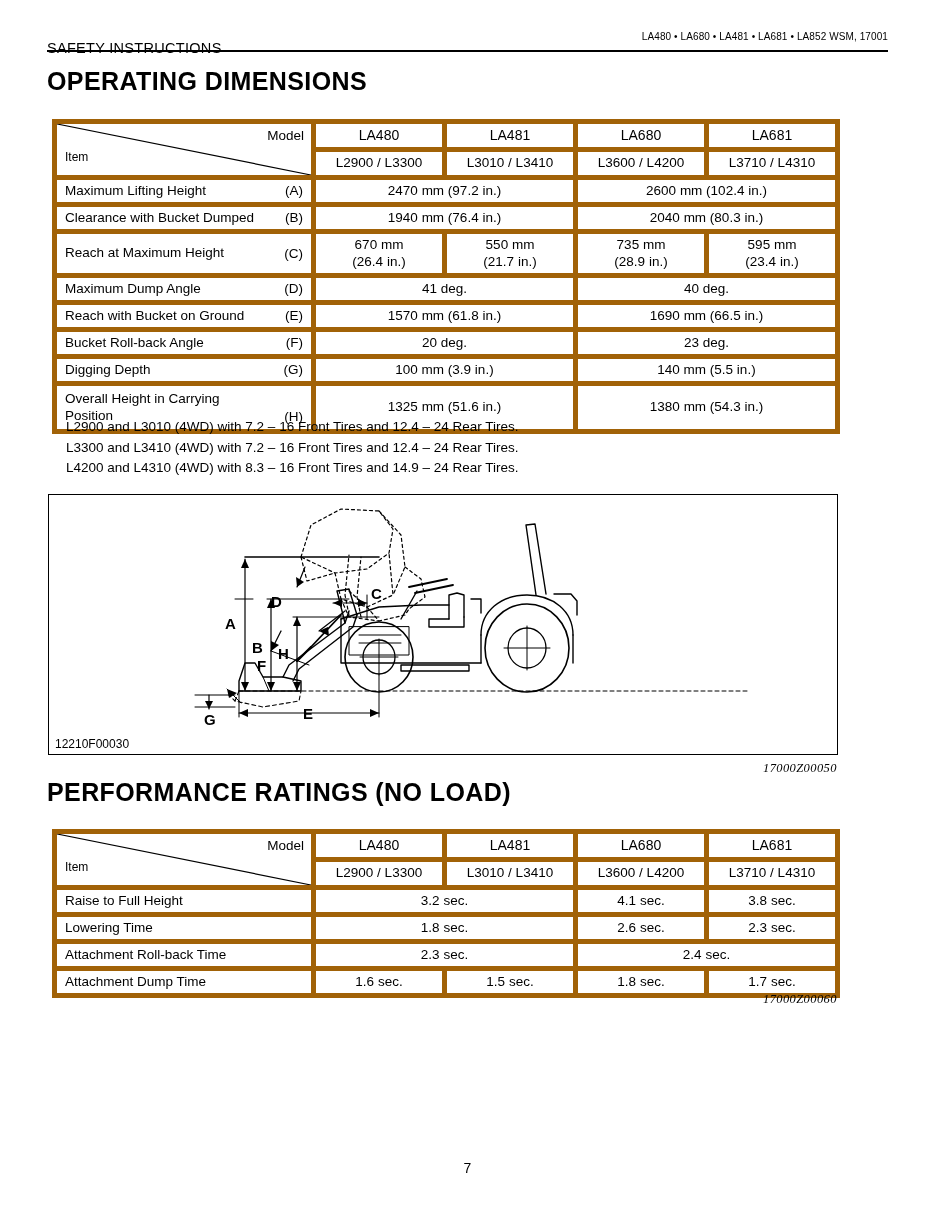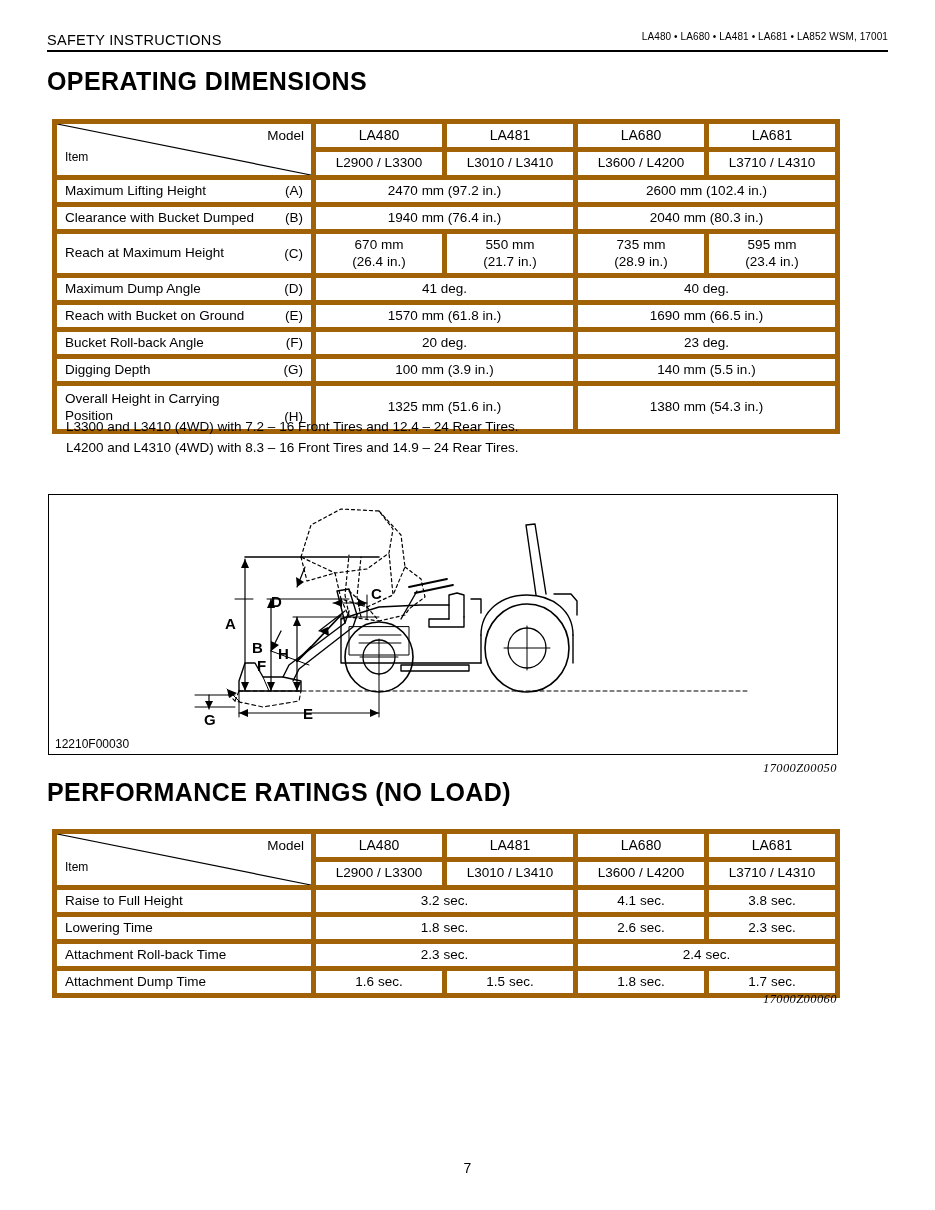--- a/index.html
+++ b/index.html
@@ -22,21 +22,21 @@
     position: absolute;
     left: 47px;
     top: 28px;
     width: 841px;
     height: 24px;
     border-bottom: 2px solid #000;
   }
   .hdr-left {
     position: absolute;
     left: 0;
-    top: 4px;
+    top: 12px;
     font-size: 14.5px;
     letter-spacing: 0.3px;
     white-space: nowrap;
   }
   .hdr-right {
     position: absolute;
     right: 0;
     top: 3px;
     font-size: 10px;
     letter-spacing: 0.1px;
@@ -253,20 +253,21 @@
       <tr class="row-tall">
         <td class="item-cell"><span style="white-space: pre-line;">Overall Height in Carrying
 Position</span><span class="item-letter">(H)</span></td>
         <td colspan="2" style="white-space: pre-line;">1325 mm (51.6 in.)</td>
         <td colspan="2" style="white-space: pre-line;">1380 mm (54.3 in.)</td>
       </tr>
     </tbody>
 </table>
 
 <div class="footnotes" id="dim-footnotes">
+    <div>L2900 and L3010 (4WD) with 7.2 – 16 Front Tires and 12.4 – 24 Rear Tires.</div>
     <div>L3300 and L3410 (4WD) with 7.2 – 16 Front Tires and 12.4 – 24 Rear Tires.</div>
     <div>L4200 and L4310 (4WD) with 8.3 – 16 Front Tires and 14.9 – 24 Rear Tires.</div>
   </div>
 
 <div class="figure-box">
   <svg class="fig-svg" width="786" height="257" viewBox="0 0 786 257">
     <g fill="none" stroke="#000" stroke-width="1.4" stroke-linecap="round" stroke-linejoin="round">
 
       <path d="M190 196 L700 196" stroke-dasharray="4 3" stroke-width="1"></path>
 

